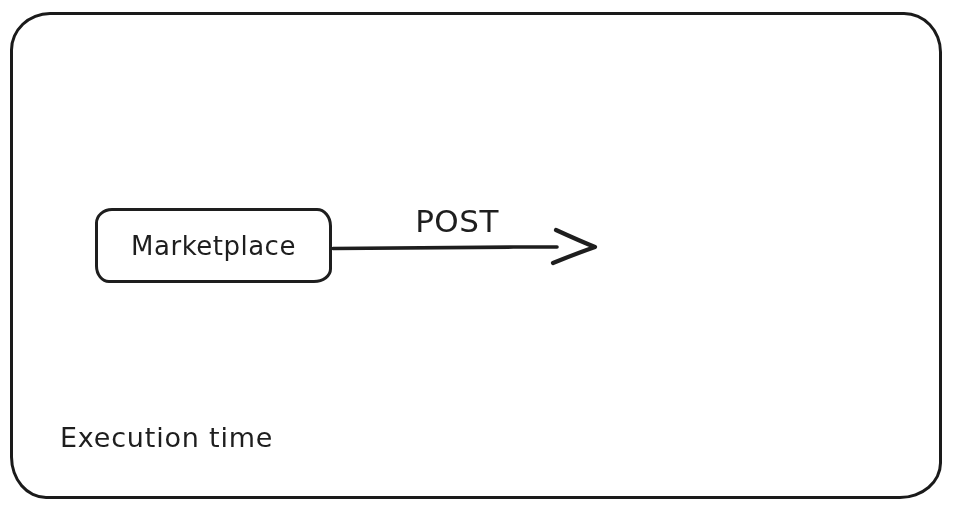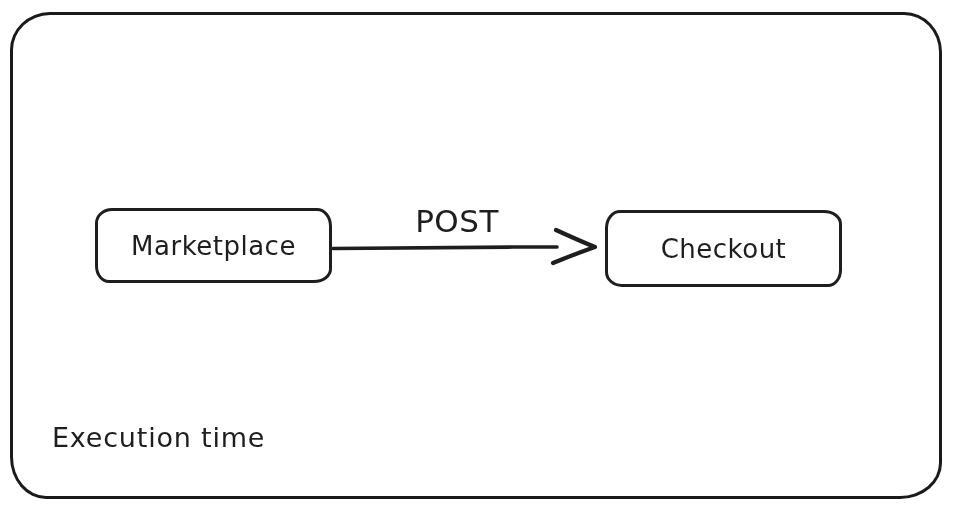--- a/index.html
+++ b/index.html
@@ -73,21 +73,21 @@
     width: 132px;
     background: #ffffff;
     text-align: center;
     font-size: 31px;
     line-height: 37px;
     letter-spacing: 0.5px;
   }
   
   .caption {
     position: absolute;
-    left: 52px;
+    left: 60px;
     top: 422px;
     font-size: 27px;
     letter-spacing: 0.8px;
     white-space: nowrap;
   }
 </style>
 </head>
 <body>
 
 <div class="stage">
@@ -98,23 +98,20 @@
 
     <path d="M333 248.5 C 400 247.5, 480 247, 557 247" fill="none" stroke="#1e1e1e" stroke-width="3.6" stroke-linecap="round"></path>
 
     <path d="M556 230 Q 580 241, 595 247 Q 575 254, 553 263" fill="none" stroke="#1e1e1e" stroke-width="4.2" stroke-linecap="round" stroke-linejoin="round"></path>
   </svg>
 
   <div class="node node-marketplace">
     <span>Marketplace</span>
   </div>
 
-  <div class="node node-checkout">
-    <span>Checkout</span>
-  </div>
 
   <div class="edge-label">
     <div>POST</div>
   </div>
 
   <div class="caption">Execution time</div>
 
 </div>
 
 </body></html>

